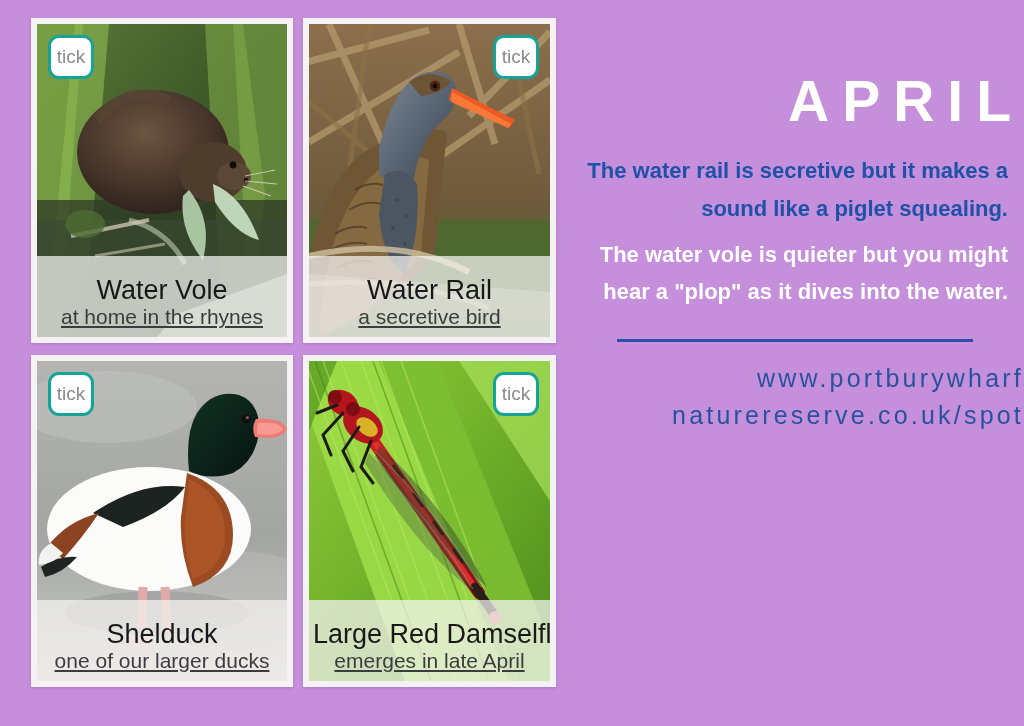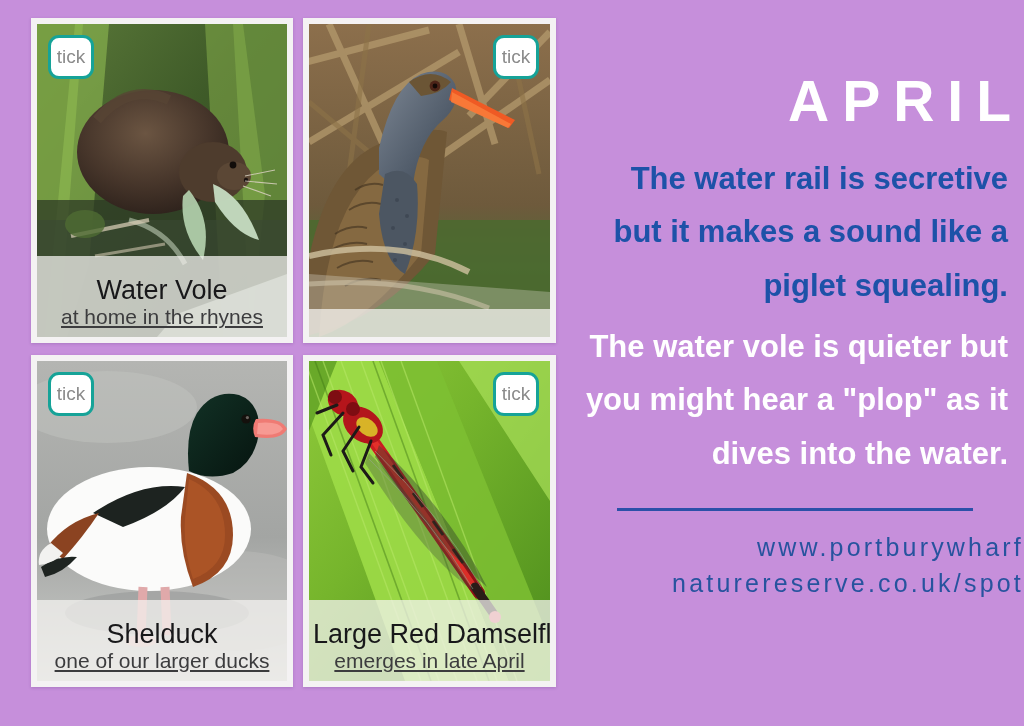--- a/index.html
+++ b/index.html
@@ -110,21 +110,21 @@
     margin-top: 58px;
     font-size: 57px;
     font-weight: bold;
     color: #ffffff;
     letter-spacing: 13px;
     text-indent: 13px;
     line-height: 1;
   }
   .body-para {
     margin-top: 22px;
-    font-size: 31px;
+    font-size: 22px;
     font-weight: bold;
     line-height: 1.72;
     padding: 0 16px;
   }
   .para-blue  { color: #1d52a8; }
   .para-white { color: #ffffff; margin-top: 8px; }
 
   #divider {
     width: 356px;
     height: 3px;
@@ -269,20 +269,22 @@
           <path d="M0 232 Q90 212 160 248" stroke="#cfc2a0" stroke-width="6" fill="none" opacity="0.8"></path>
           <path d="M0 260 Q100 252 180 284" stroke="#c6b897" stroke-width="5" fill="none" opacity="0.6"></path>
           <polygon points="0,313 241,313 241,268 0,250" fill="#d8d3c6" opacity="0.35"></polygon>
         </svg>
 
         <div class="tick-badge tick-right">
           <span>tick</span>
         </div>
 
         <div class="card-caption">
+          <div class="card-title">Water Rail</div>
+          <div class="card-sub">a secretive bird</div>
         </div>
       </div>
     </div>
 
     <div class="species-card card-pos-2">
       <div class="card-photo">
         <svg class="photo-art" viewBox="0 0 250 320" preserveAspectRatio="none">
           <defs>
             <linearGradient id="duckBg" x1="0" y1="0" x2="0" y2="1">
               <stop offset="0%" stop-color="#b4b5b2"></stop>

